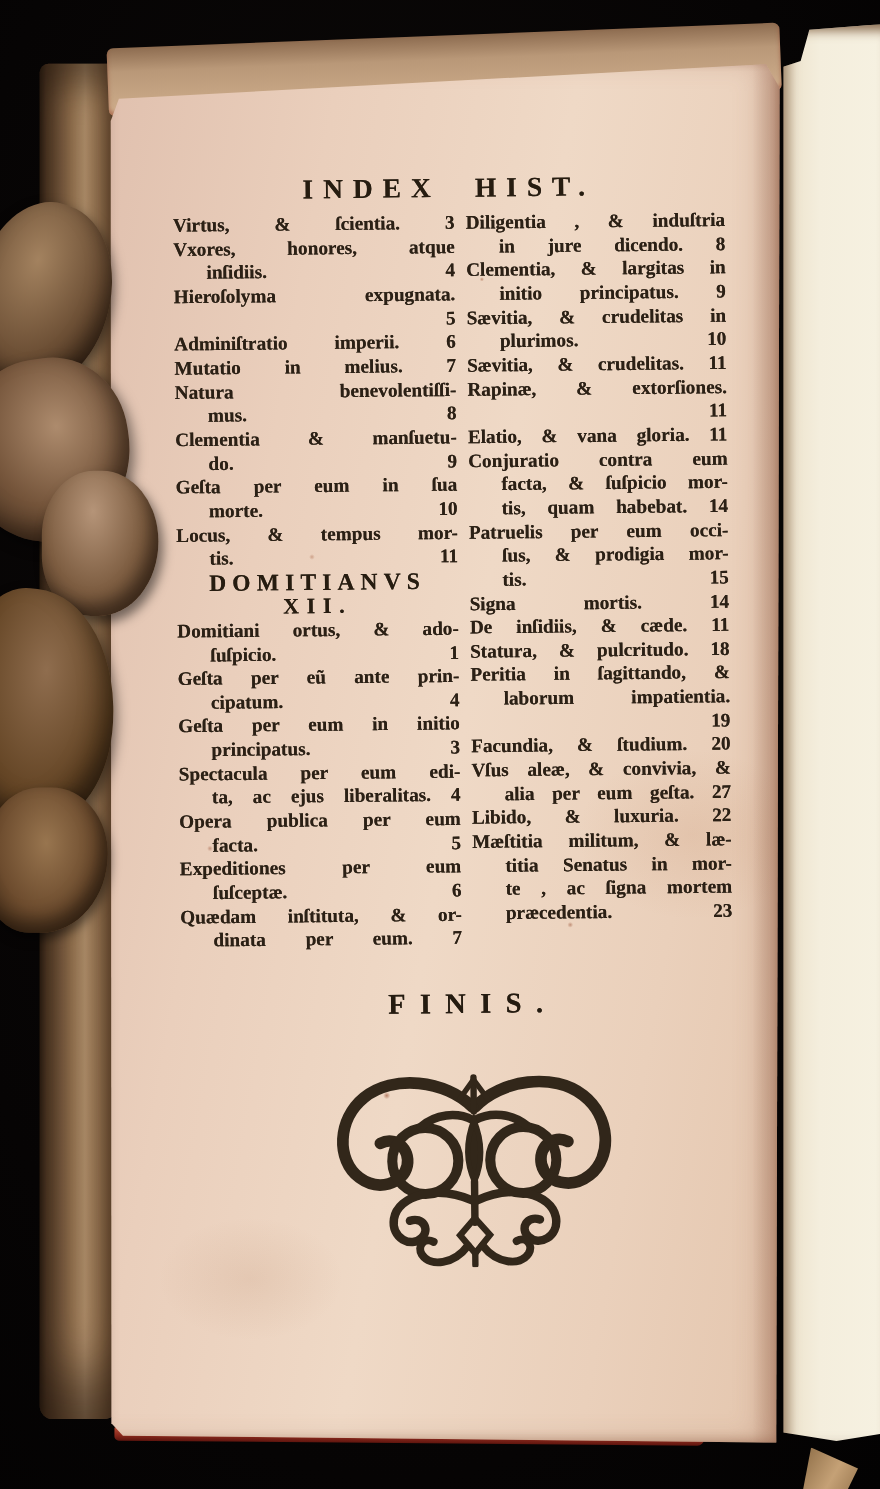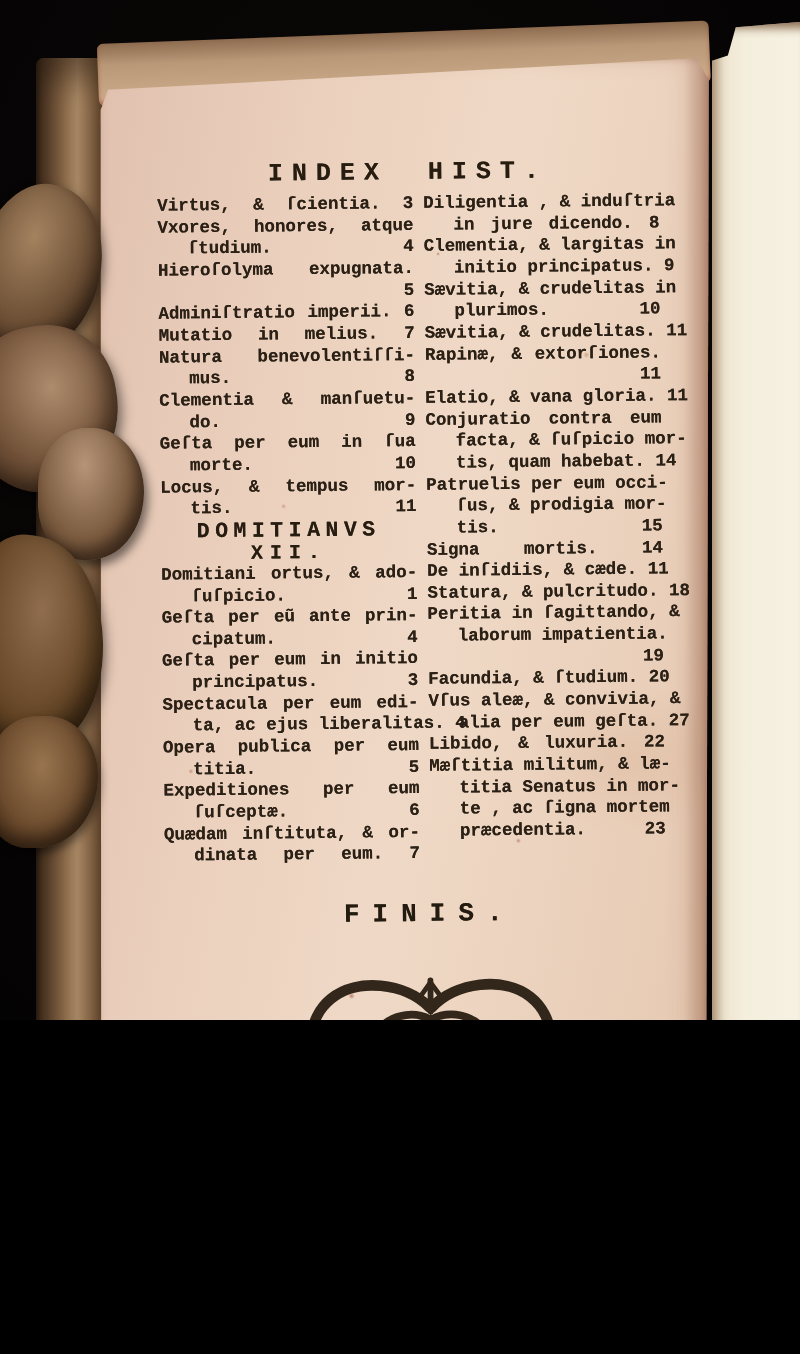--- a/index.html
+++ b/index.html
@@ -1,19 +1,19 @@
 <!DOCTYPE html>
 <html><head>
 <meta charset="utf-8">
 <style>
   html,body{margin:0;padding:0;background:#000;}
   .photo{
-    position:relative;width:800px;height:1020px;overflow:hidden;
+    position:relative;width:800px;height:1354px;overflow:hidden;
     background:radial-gradient(ellipse at 45% 40%, #0d0a09 0%, #060404 70%, #030202 100%);
-    font-family:Liberation Mono, monospace;
+    font-family:Liberation Serif, serif;
   }
   
   .vellum{
     position:absolute;left:36px;top:58px;width:74px;height:1232px;z-index:1;
     background:linear-gradient(to right,#51392593 0%, #5c422c 8%, #93714f 38%, #b2906c 56%, #9a7753 72%, #7d5c3e 86%, #4a3322 100%);
     border-radius:8px 0 16px 12px;
     box-shadow:inset 0 -40px 50px rgba(28,17,9,.55), inset 0 20px 30px rgba(28,17,9,.45);
   }
   
   .book-top{
@@ -129,21 +129,21 @@
 
       <div class="columns">
 
         <div class="col col-left">
           <div>
 
               <div class="line"><span class="t">Virtus, &amp; ſcientia.</span> <span class="n">3</span></div>
 
               <div class="line"><span class="t">Vxores, honores, atque</span> <span class="n"></span></div>
 
-              <div class="line ind"><span class="t">ſtudium.</span> <span class="n">4</span></div>
+              <div class="line ind"><span class="t">inſidiis.</span> <span class="n">4</span></div>
 
               <div class="line"><span class="t">Hieroſolyma expugnata.</span> <span class="n"></span></div>
 
               <div class="line ro"><span class="t"></span> <span class="n">5</span></div>
 
               <div class="line"><span class="t">Adminiſtratio imperii.</span> <span class="n">6</span></div>
 
               <div class="line"><span class="t">Mutatio in melius.</span> <span class="n">7</span></div>
 
               <div class="line"><span class="t">Natura benevolentiſſi-</span> <span class="n"></span></div>
@@ -177,21 +177,21 @@
               <div class="line"><span class="t">Geſta per eum in initio</span> <span class="n"></span></div>
 
               <div class="line ind"><span class="t">principatus.</span> <span class="n">3</span></div>
 
               <div class="line"><span class="t">Spectacula per eum edi-</span> <span class="n"></span></div>
 
               <div class="line ind"><span class="t">ta, ac ejus liberalitas.</span> <span class="n">4</span></div>
 
               <div class="line"><span class="t">Opera publica per eum</span> <span class="n"></span></div>
 
-              <div class="line ind"><span class="t">titia.</span> <span class="n">5</span></div>
+              <div class="line ind"><span class="t">facta.</span> <span class="n">5</span></div>
 
               <div class="line"><span class="t">Expeditiones per eum</span> <span class="n"></span></div>
 
               <div class="line ind"><span class="t">ſuſceptæ.</span> <span class="n">6</span></div>
 
               <div class="line"><span class="t">Quædam inſtituta, &amp; or-</span> <span class="n"></span></div>
 
               <div class="line ind"><span class="t">dinata per eum.</span> <span class="n">7</span></div>
             </div>
         </div>

